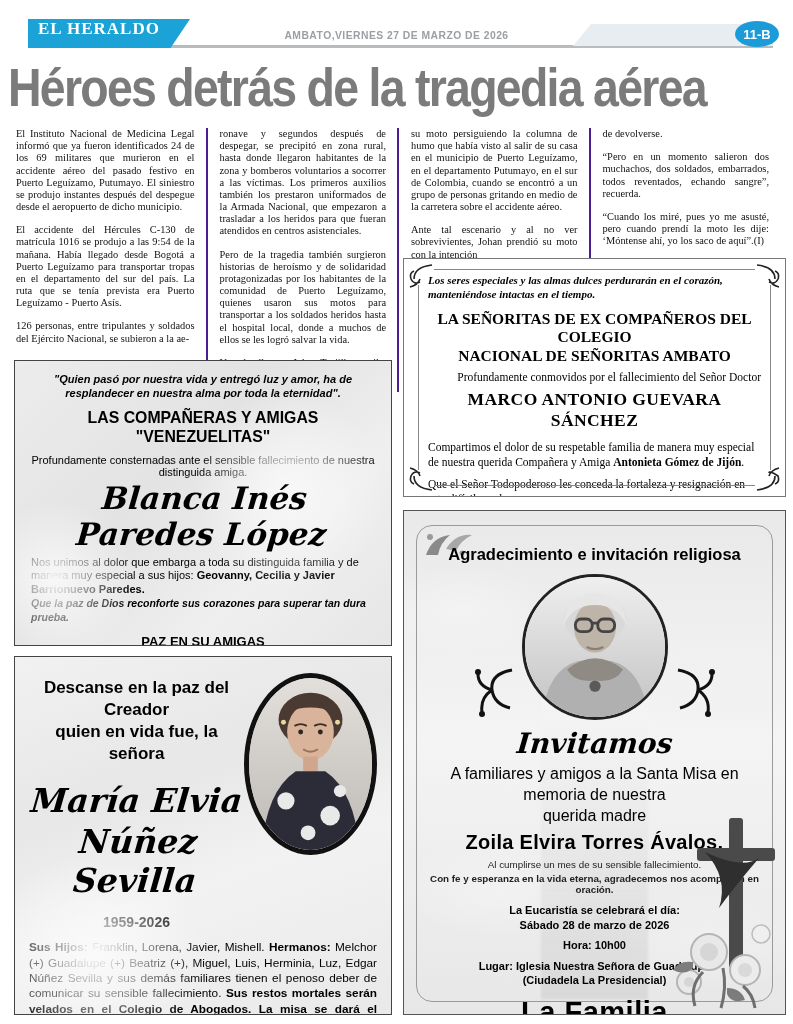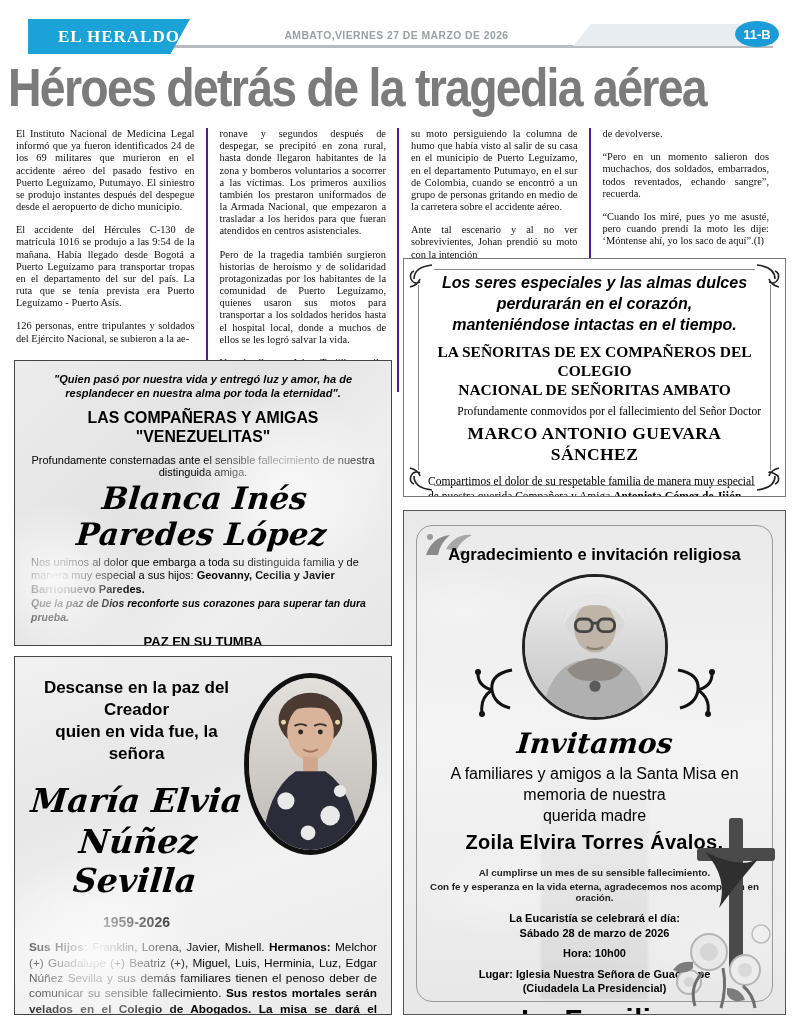--- a/index.html
+++ b/index.html
@@ -1,22 +1,22 @@
 <!DOCTYPE html>
 <html><head>
 <meta charset="utf-8">
 <style>
   * { margin:0; padding:0; box-sizing:border-box; }
   body { background:#ffffff; font-family:"Liberation Sans", sans-serif; }
   .page { position:relative; width:793px; height:1024px; background:#ffffff; overflow:hidden; margin:0 auto; }
 
   
   .masthead-line { position:absolute; left:28px; right:20px; top:45px; height:3px; background:#b9bcbe; }
-  .brand-banner { position:absolute; left:28px; top:19px; width:162px; height:35px; background:#1ba3d8;
-      clip-path:polygon(0 0, 100% 0, 88% 100%, 0 100%); display:flex; align-items:center; padding-left:30px; }
+  .brand-banner { position:absolute; left:28px; top:19px; width:162px; height:29px; background:#1ba3d8;
+      clip-path:polygon(0 0, 100% 0, 88% 100%, 0 100%); display:flex; align-items:flex-start; padding-left:10px; }
   .brand-banner span { color:#fff; font-family:"Liberation Serif", serif; font-weight:bold; font-size:17px; letter-spacing:1px; }
   .date-line { position:absolute; left:0; right:0; top:29px; text-align:center; color:#9aa0a5; font-size:11px;
       letter-spacing:.5px; font-weight:bold; transform:scaleX(.94); }
   .page-tab { position:absolute; right:20px; top:24px; width:200px; height:22px; background:#e7edf1;
       clip-path:polygon(9% 0, 100% 0, 100% 100%, 0 100%); }
   .page-badge { position:absolute; right:14px; top:21px; width:44px; height:26px; background:#1b9cd8; border-radius:50%;
       color:#fff; font-weight:bold; font-size:13px; display:flex; align-items:center; justify-content:center; }
 
   .headline { position:absolute; left:8px; top:56px; width:784px; color:#7b7b7b; font-weight:bold; font-size:54px;
       letter-spacing:-2px; transform:scaleX(.86); transform-origin:left; white-space:nowrap; }
@@ -54,21 +54,21 @@
   #boxB .name1 { font-size:33px; margin-top:16px; }
   #boxB .name2 { font-size:33px; margin-top:2px; }
   #boxB .years { font-weight:bold; font-size:14px; margin-top:14px; }
   #boxB .oval { width:133px; height:182px; border-radius:50%; border:5px solid #111; overflow:hidden; background:#cfcfcf; }
   #boxB .body { font-size:11.8px; line-height:1.3; margin-top:10px; text-align:justify; }
 
   
   #boxC { left:403px; top:258px; width:383px; height:239px; border:1px solid #777; background:#fff; padding:14px 24px 4px; }
   #boxC .frame-v { position:absolute; top:26px; bottom:26px; width:1px; background:#888; }
   #boxC .frame-h { position:absolute; left:30px; right:30px; height:1px; background:#888; }
-  #boxC .quote { font-family:Liberation Sans, sans-serif; font-style:italic; font-weight:bold; font-size:16px; text-align:center; line-height:1.3; }
+  #boxC .quote { font-family:Liberation Serif, serif; font-style:italic; font-weight:bold; font-size:11px; text-align:left; line-height:1.3; }
   #boxC .org { font-family:"Liberation Serif", serif; font-weight:bold; font-size:15.5px; text-align:center; line-height:1.2; margin-top:8px; }
   #boxC .intro { font-family:"Liberation Serif", serif; font-size:11.5px; text-align:right; margin-top:6px; }
   #boxC .name { font-family:"Liberation Serif", serif; font-weight:bold; font-size:17.5px; text-align:center; margin-top:6px; letter-spacing:.4px; }
   #boxC .body { font-family:"Liberation Serif", serif; font-size:11.5px; line-height:1.3; margin-top:9px; }
   .curl { position:absolute; width:30px; height:30px; }
 
   
   #boxD { left:403px; top:510px; width:383px; height:505px; border:1px solid #555;
       background:
         radial-gradient(90px 45px at 15% 20%, #f3f3f3 0%, transparent 100%),
@@ -78,21 +78,21 @@
         linear-gradient(180deg,#e9e9e9,#f4f4f4 45%,#e7e7e7); }
   #boxD .inner-frame { position:absolute; left:12px; top:14px; right:12px; bottom:12px; border:1px solid #9a9a9a; border-radius:16px; }
   #boxD .stair { position:absolute; left:36%; top:22%; width:28%; bottom:3%; background:linear-gradient(180deg, rgba(255,255,255,.55), rgba(190,190,190,.35)); filter:blur(1px); }
   #boxD .content { position:absolute; left:20px; right:20px; top:20px; bottom:14px; text-align:center; }
   #boxD .title { font-weight:bold; font-size:16.5px; margin-top:14px; }
   #boxD .photo-row { display:flex; justify-content:center; align-items:flex-end; gap:6px; margin-top:10px; }
   #boxD .circle { width:146px; height:146px; border-radius:50%; border:3px solid #222; box-shadow:0 0 0 2px #fff inset; overflow:hidden; background:#d8d8d8; }
   #boxD .invitamos { font-size:30px; margin-top:6px; }
   #boxD .invite-text { font-size:16px; line-height:1.3; margin-top:4px; }
   #boxD .name { font-weight:bold; font-size:20px; margin-top:5px; letter-spacing:.3px; }
-  #boxD .small-note { font-size:9.8px; margin-top:13px; font-weight:bold; color:#222; }
+  #boxD .small-note { font-size:9.8px; margin-top:5px; font-weight:normal; color:#222; }
   #boxD .small-note2 { font-size:9.8px; margin-top:3px; font-weight:bold; color:#222; }
   #boxD .mass { font-weight:bold; font-size:11px; line-height:1.35; margin-top:8px; }
   #boxD .hora { font-weight:bold; font-size:11px; margin-top:6px; }
   #boxD .lugar { font-weight:bold; font-size:11px; line-height:1.3; margin-top:8px; }
   #boxD .familia { font-weight:bold; font-size:29px; margin-top:8px; letter-spacing:.5px; }
   #boxD .closing { font-size:8.8px; font-weight:bold; color:#333; line-height:1.4; margin-top:6px; width:235px; margin-left:auto; margin-right:auto; }
   #boxD .cross-art { position:absolute; right:2px; bottom:2px; }
   #boxD .leaf-ornament { position:absolute; left:18px; top:16px; }
   .side-flourish { font-size:0; }
 </style>
@@ -136,21 +136,21 @@
   <div class="obit-box" id="boxA">
     <div class="wm" style="left:180px; top:30px; width:190px; height:200px;"></div>
     <div class="wm" style="left:-40px; top:140px; width:160px; height:160px;"></div>
     <div class="quote">"Quien pasó por nuestra vida y entregó luz y amor, ha de resplandecer en nuestra alma por toda la eternidad".</div>
     <div class="org">LAS COMPAÑERAS Y AMIGAS "VENEZUELITAS"</div>
     <div class="intro">Profundamente consternadas ante el sensible fallecimiento de nuestra distinguida amiga.</div>
     <div class="script-name"><span class="script" style="font-size:31px;">Blanca Inés Paredes López</span></div>
     <div class="body"><span>Nos unimos al dolor que embarga a toda su distinguida familia y de manera muy especial a sus hijos: </span><b>Geovanny, Cecilia y Javier Barrionuevo Paredes.</b><br>
       <span class="prayer">Que la paz de Dios reconforte sus corazones para superar tan dura prueba.</span>
     </div>
-    <div class="rip">PAZ EN SU TUMBA</div>
+    <div class="rip">PAZ EN SU AMIGAS</div>
 
   </div>
 
   <div class="obit-box" id="boxB">
     <div class="wm" style="position:absolute; left:-30px; bottom:-40px; width:220px; height:200px; border-radius:50%; background:radial-gradient(closest-side,#fafafa,transparent);"></div>
     <div class="top">
       <div class="left-col">
         <div class="descanse">
           <span>Descanse en la paz del Creador</span><br>
           <span>quien en vida fue, la señora</span>

